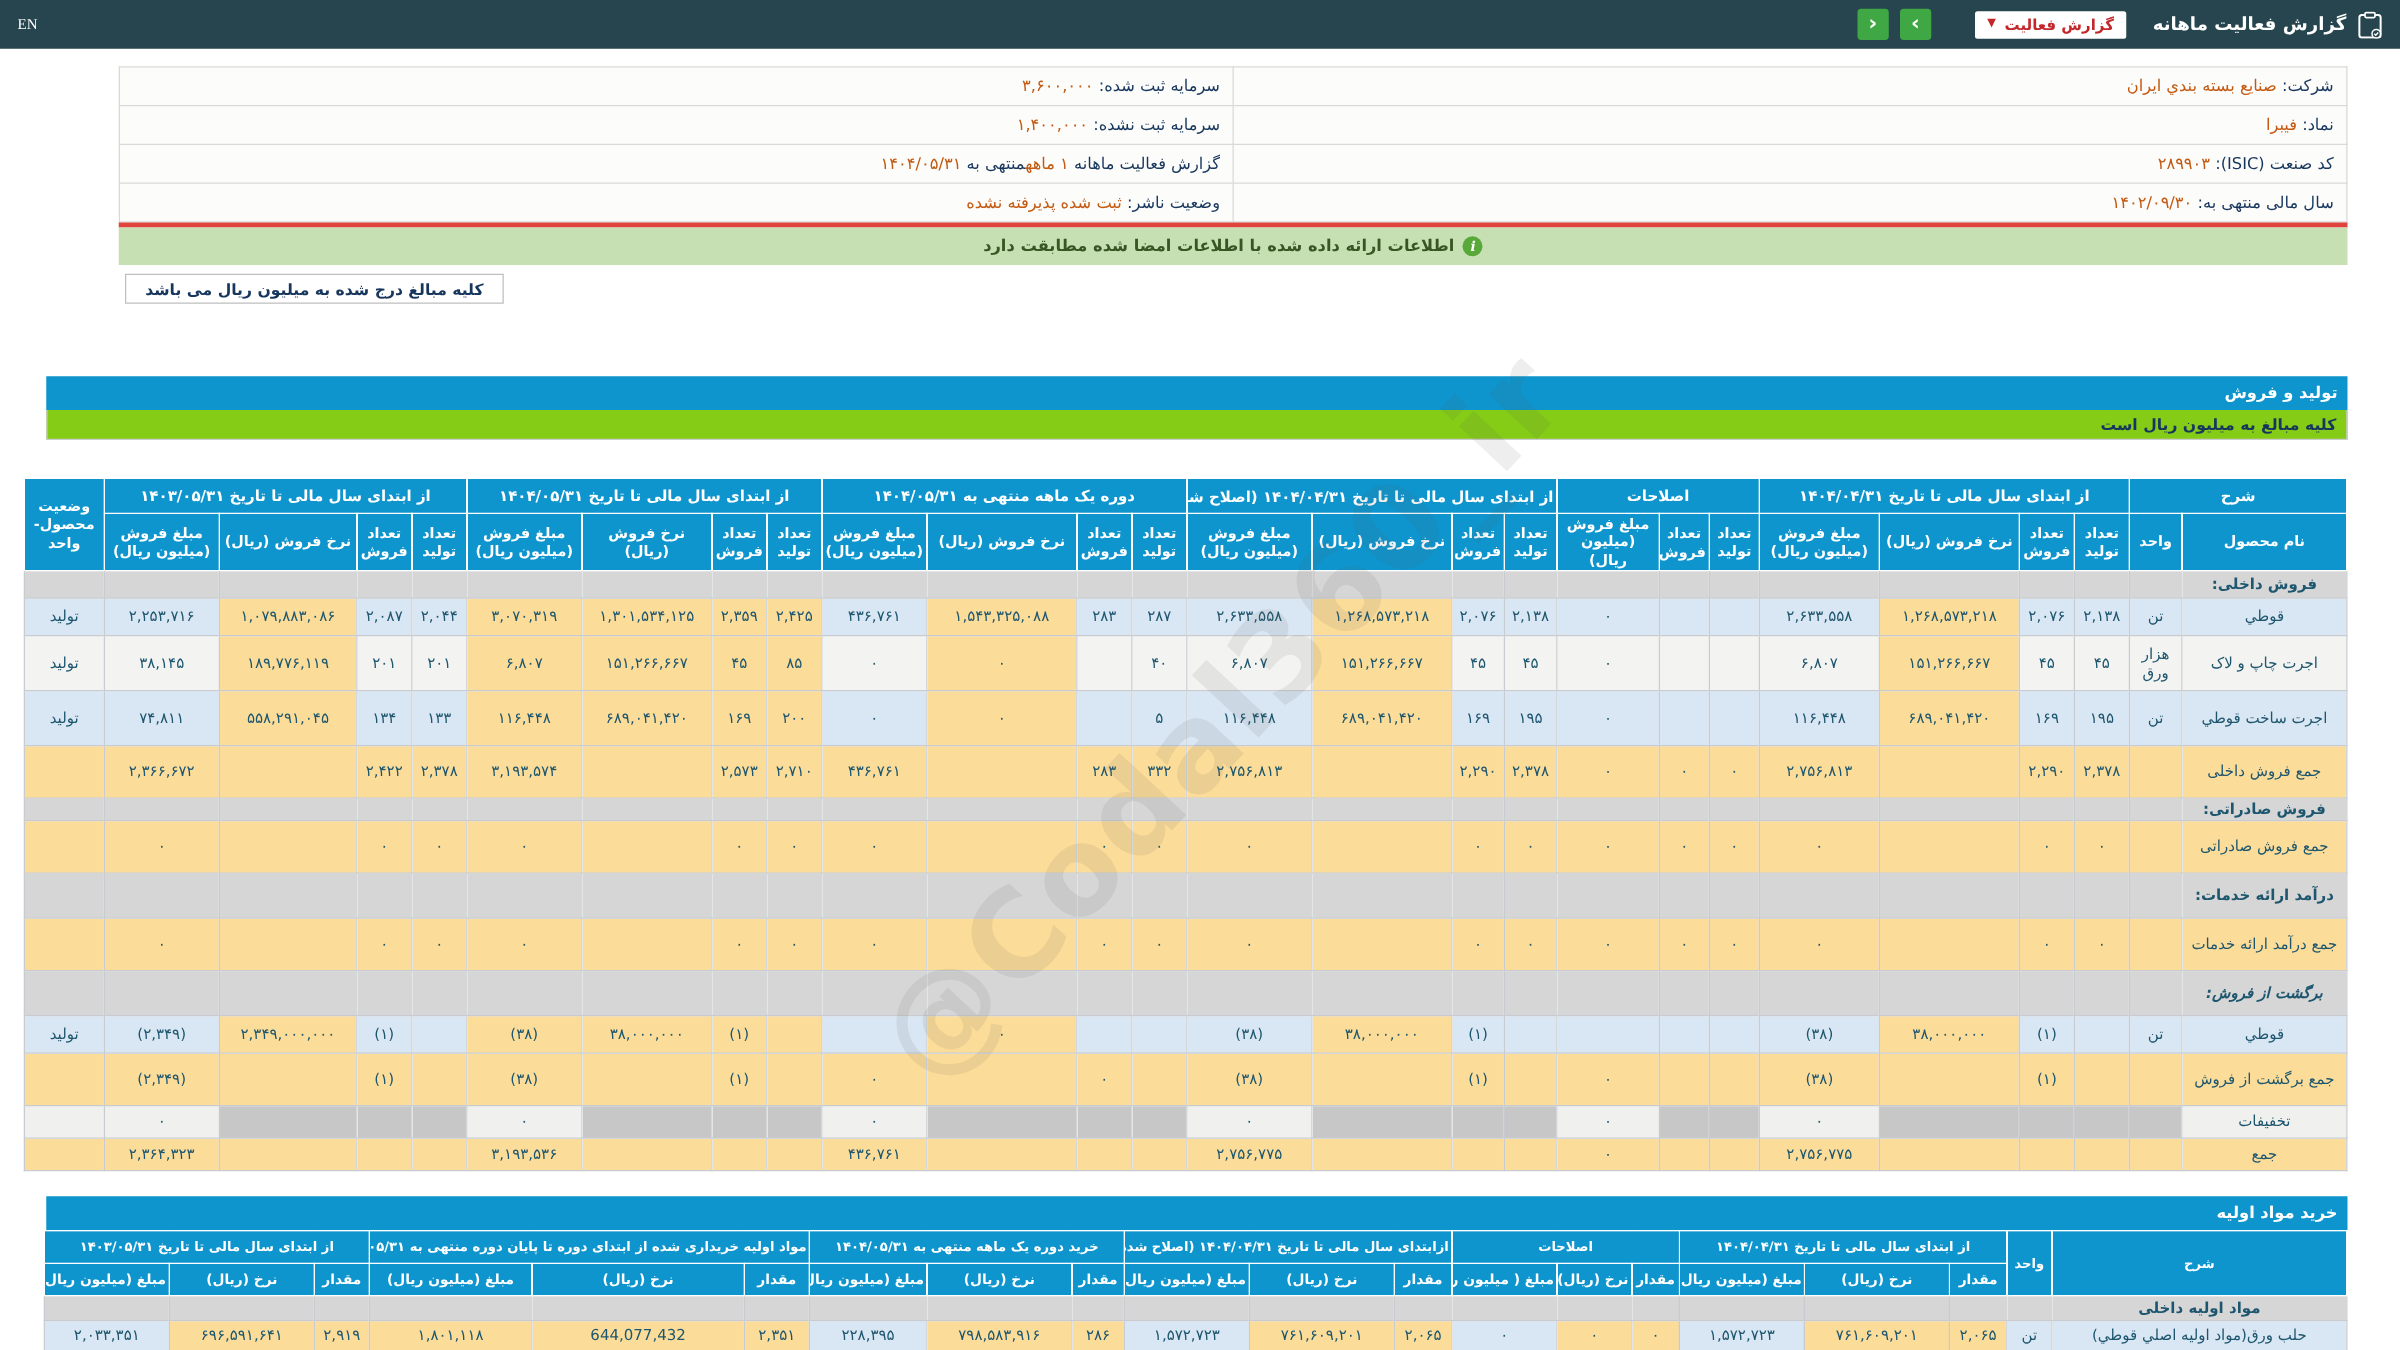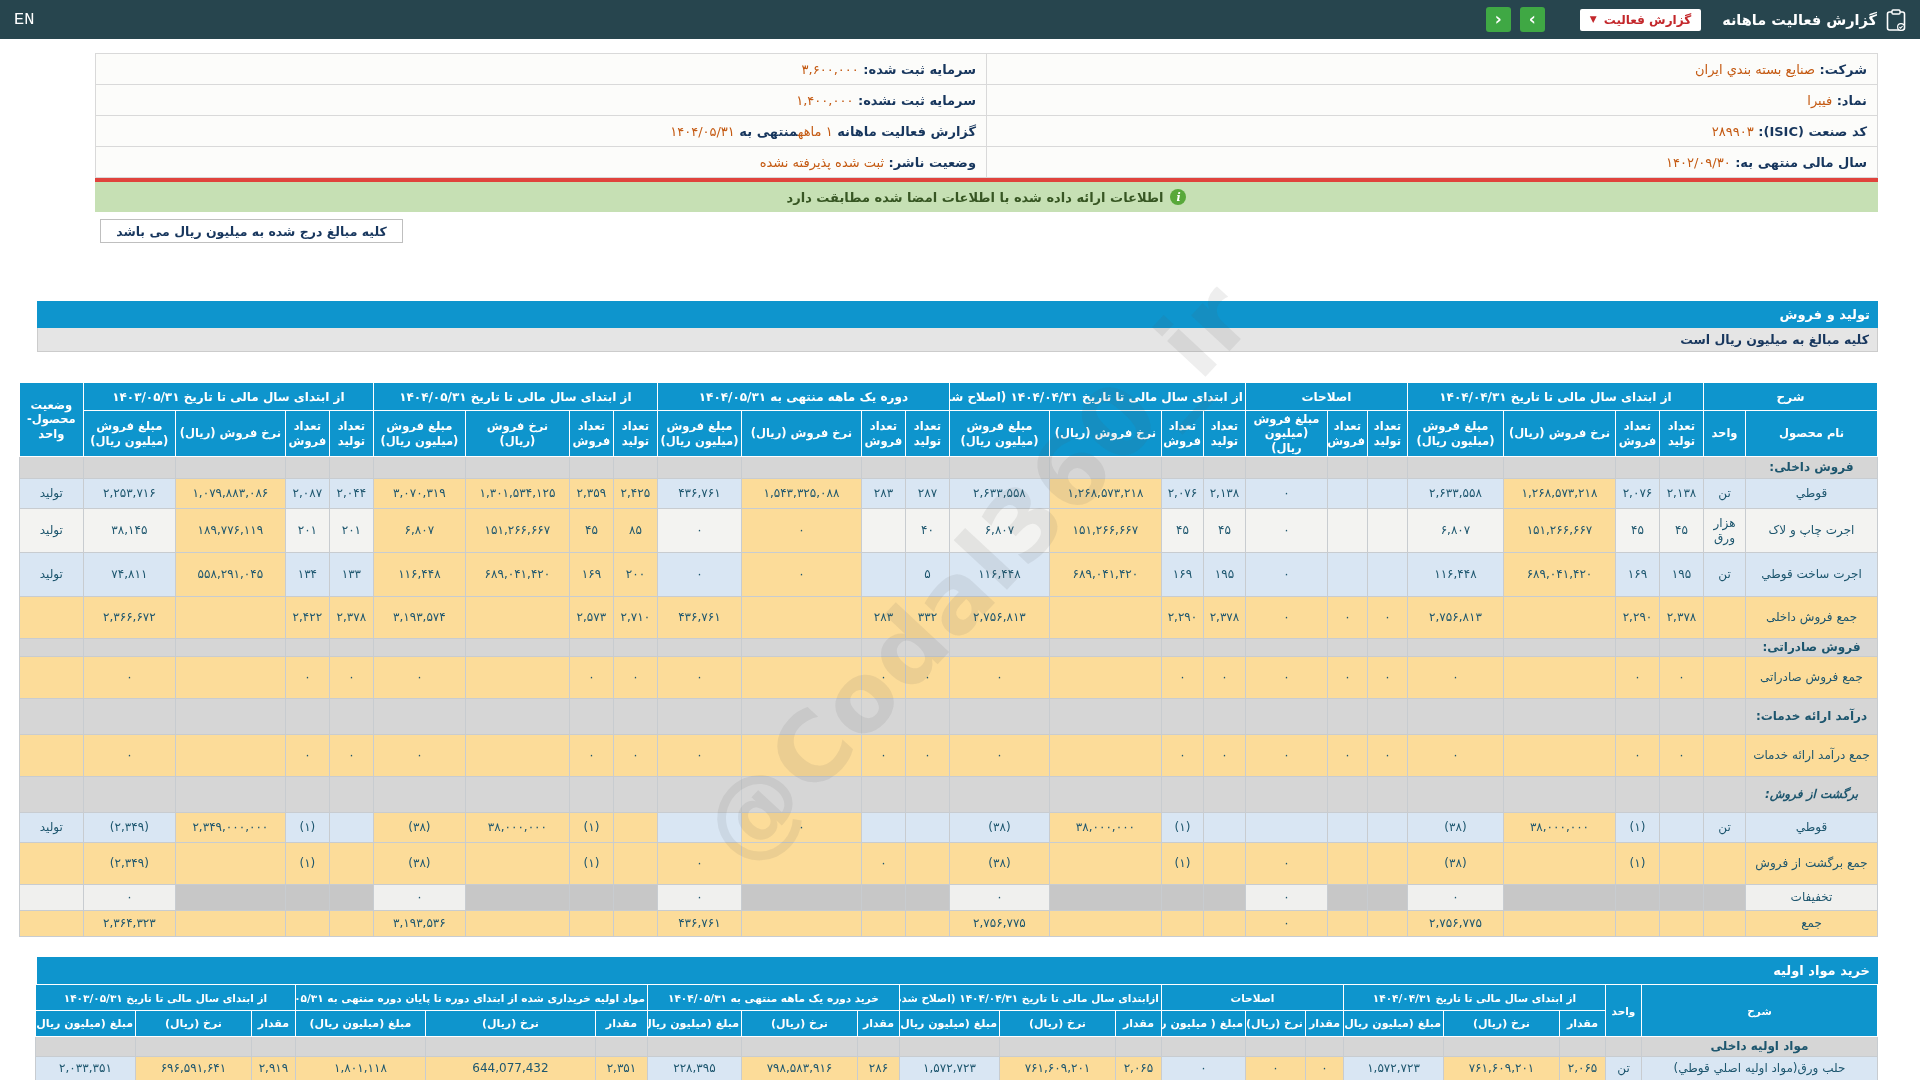--- a/index.html
+++ b/index.html
@@ -13,45 +13,45 @@
   .clip-icon{width:20px;height:22px;flex:0 0 auto}
   .tb-title{color:#fff;font-size:14.5px;font-weight:bold}
   .pill{background:#fff;color:var(--pillred,#c3272b);font-size:12px;font-weight:bold;
         padding:4px 10px;border-radius:2px;display:flex;align-items:center;gap:7px;
         margin-right:12px;cursor:pointer}
   .pill .caret{font-size:9px;line-height:1}
   .navbtns{display:flex;gap:9px;margin-right:26px}
   .navbtn{width:25px;height:25px;background:var(--greenbtn,#3fa844);color:#fff;border-radius:3px;
           display:flex;align-items:center;justify-content:center;font-size:17px;font-weight:bold;
           cursor:pointer;padding-bottom:2px;box-sizing:border-box}
-  .en-link{margin-right:auto;color:#fff;font-size:17px;font-family:Liberation Mono, monospace;cursor:pointer}
+  .en-link{margin-right:auto;color:#fff;font-size:12px;font-family:Liberation Serif, serif;cursor:pointer}
 
   
   .info-wrap{margin:14px 42px 0 95px}
   table.info{width:100%;border-collapse:collapse;background:#fcfcfa;border:1px solid #d9d9d9}
   table.info td{border:1px solid #d9d9d9;height:26px;padding:2px 10px;font-size:13px;width:50%}
-  .seg-lbl{color:var(--navy,#17365d);font-weight:bold}
+  .seg-lbl{color:var(--navy,#17365d);font-weight:normal}
   .seg-val{color:var(--orange,#c45911)}
 
   .red-line{margin:0 42px 0 95px;height:4px;background:var(--redline,#e0433c)}
   .green-banner{margin:0 42px 0 95px;height:30px;background:var(--bannerbg,#c6e0b4);
                 display:flex;align-items:center;justify-content:center;gap:7px}
   .green-banner .txt{color:var(--bannertx,#375623);font-size:13px;font-weight:600}
   .info-icon{width:16px;height:16px;border-radius:50%;background:#58a83a;color:#fff;
              display:flex;align-items:center;justify-content:center;font-size:11px;
              font-family:"DejaVu Serif",serif;font-style:italic;font-weight:bold}
   .note-box{margin:7px 1517px 0 0;width:301px;height:22px;border:1px solid #bfbfbf;background:#fff;
             display:flex;align-items:center;justify-content:center;font-size:12.5px;font-weight:bold;
             color:var(--navy,#17365d)}
 
   
   .blue-bar{margin:58px 42px 0 37px;height:27px;background:var(--blue,#0e95cd);color:#fff;
             font-size:13px;font-weight:bold;line-height:27px;padding-right:8px;box-sizing:border-box}
   .blue-bar.second{margin-top:20px}
-  .subtitle-row{margin:0 42px 0 37px;height:24px;border:1px solid #cccccc;border-top:none;background:#e5e5e5;
+  .subtitle-row{margin:0 42px 0 37px;height:24px;border:1px solid #cccccc;border-top:none;background:#84cc16;
                 font-size:12.5px;font-weight:bold;color:var(--navy,#17365d);line-height:24px;
                 padding-right:8px;box-sizing:border-box}
 
   
   .dt-wrap{margin:30px 42px 0 37px}
   .dt-wrap.purchase{margin-top:0}
   table.dt{width:1841px;border-collapse:collapse;table-layout:fixed;font-size:12px}
   table.dt th{background:var(--blue,#0e95cd);color:#fff;border:1px solid rgba(255,255,255,.55);
               font-weight:bold;padding:1px 2px;overflow:hidden}
   table.dt .gh{font-size:12px;white-space:nowrap}

